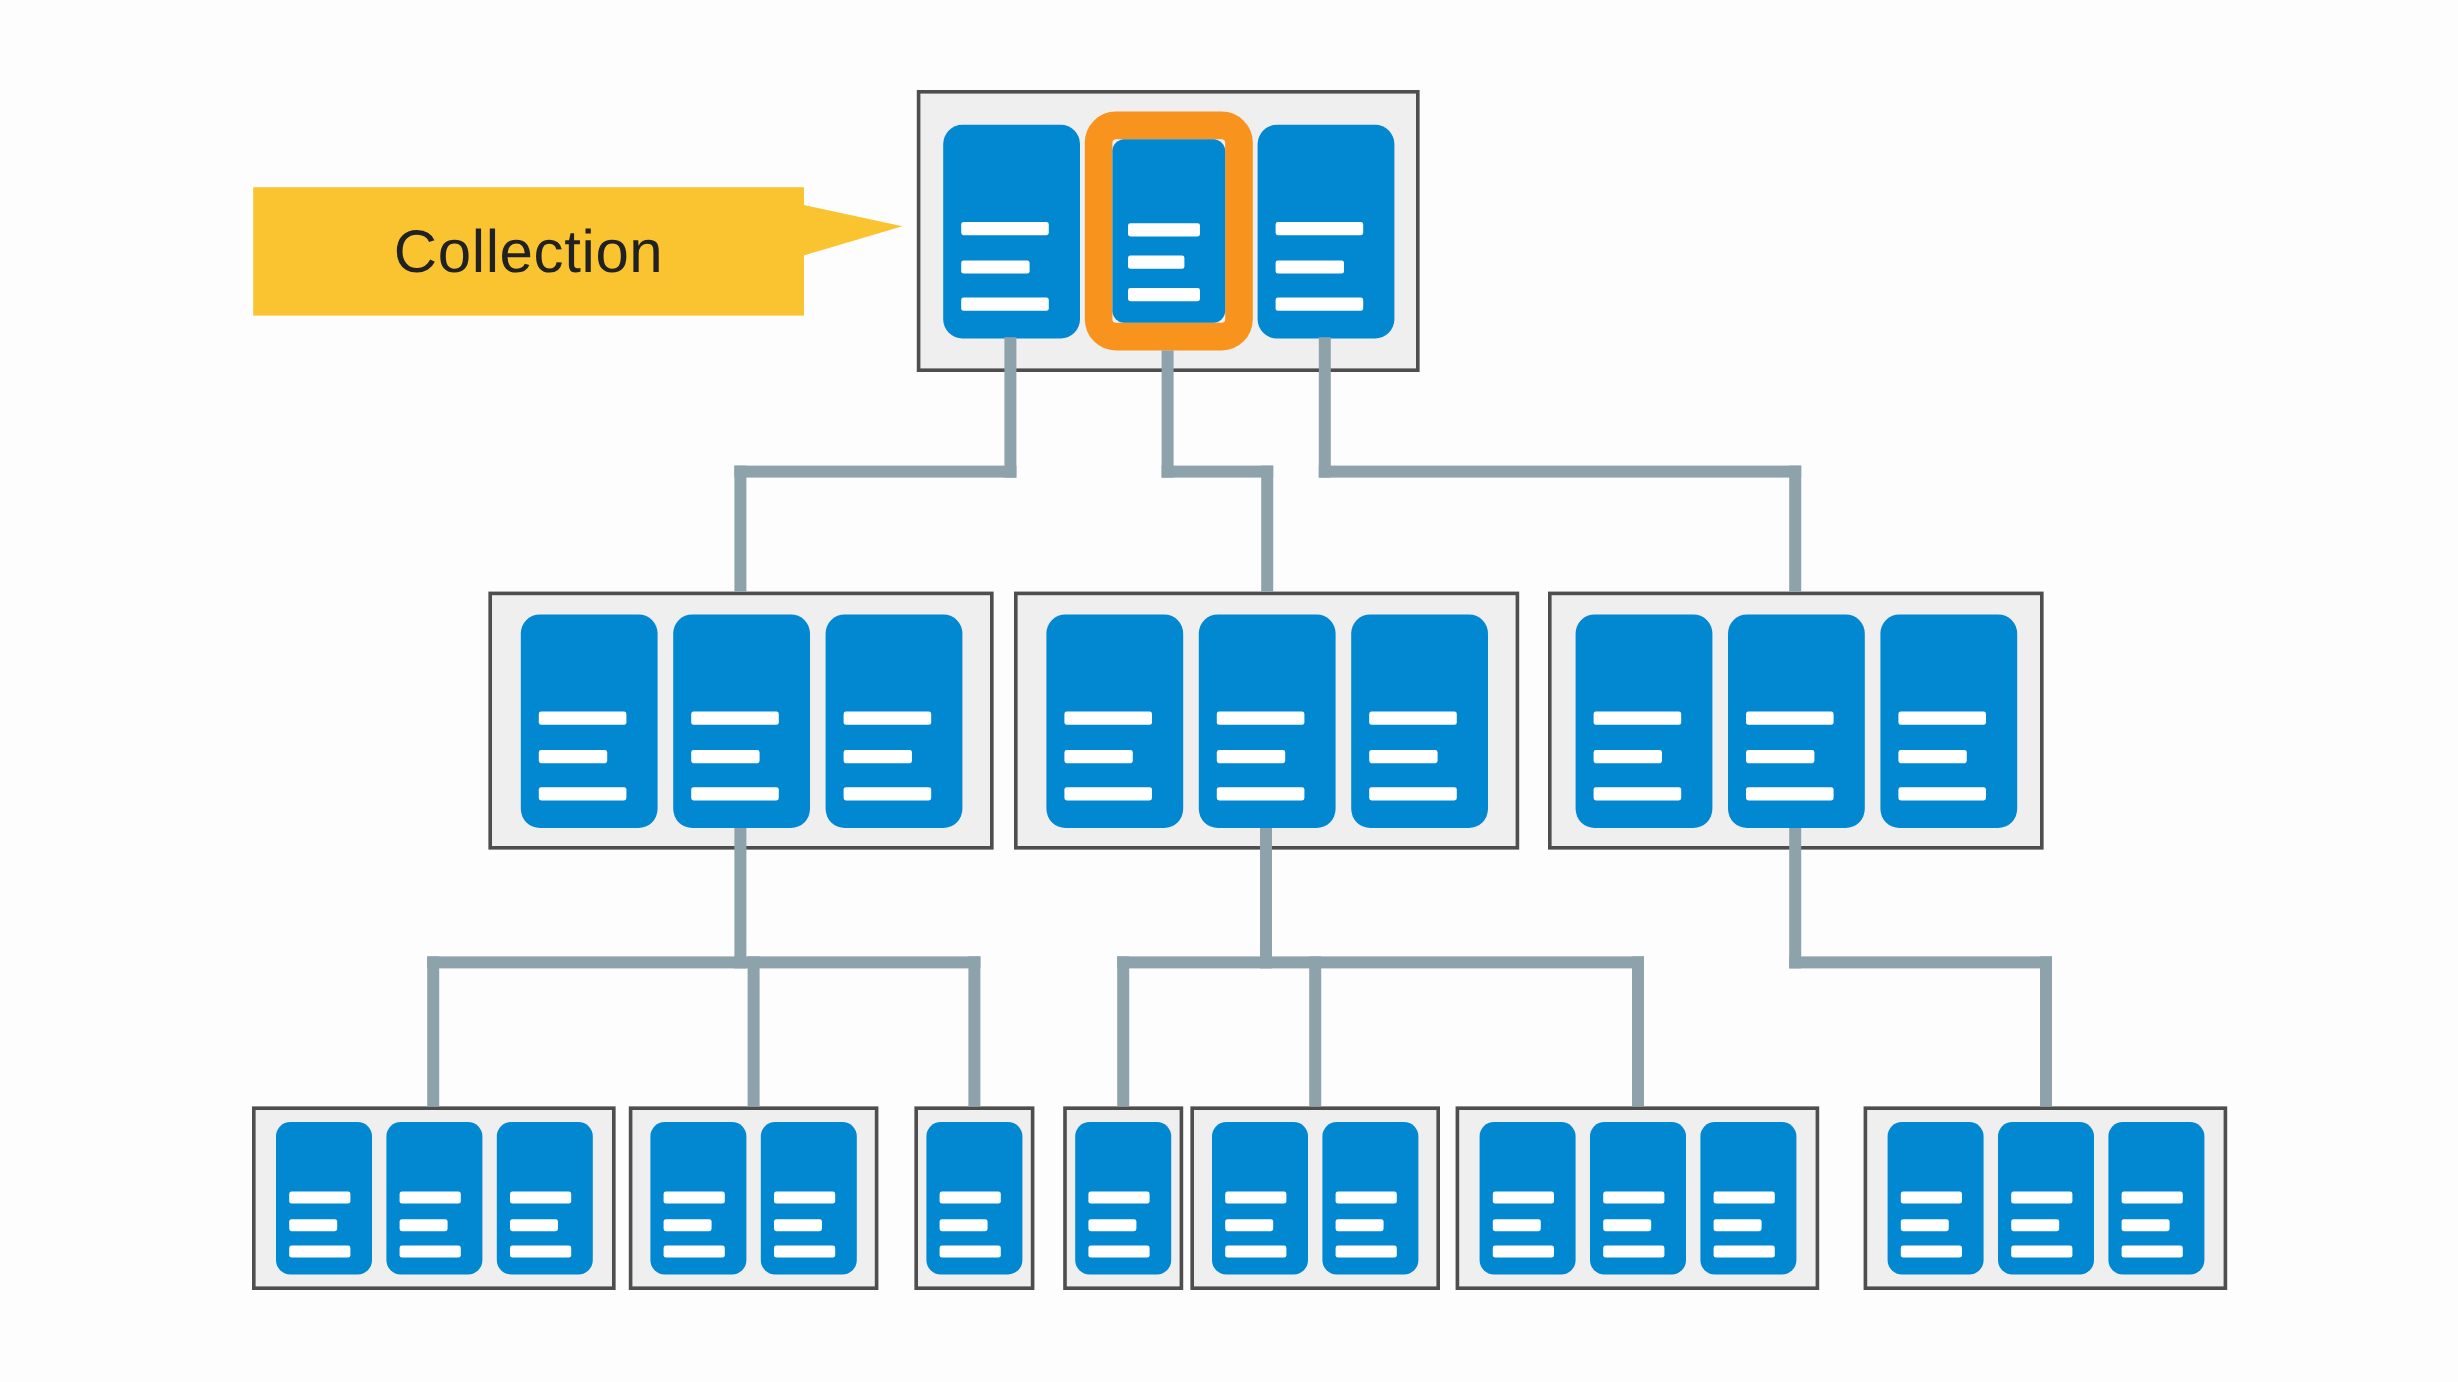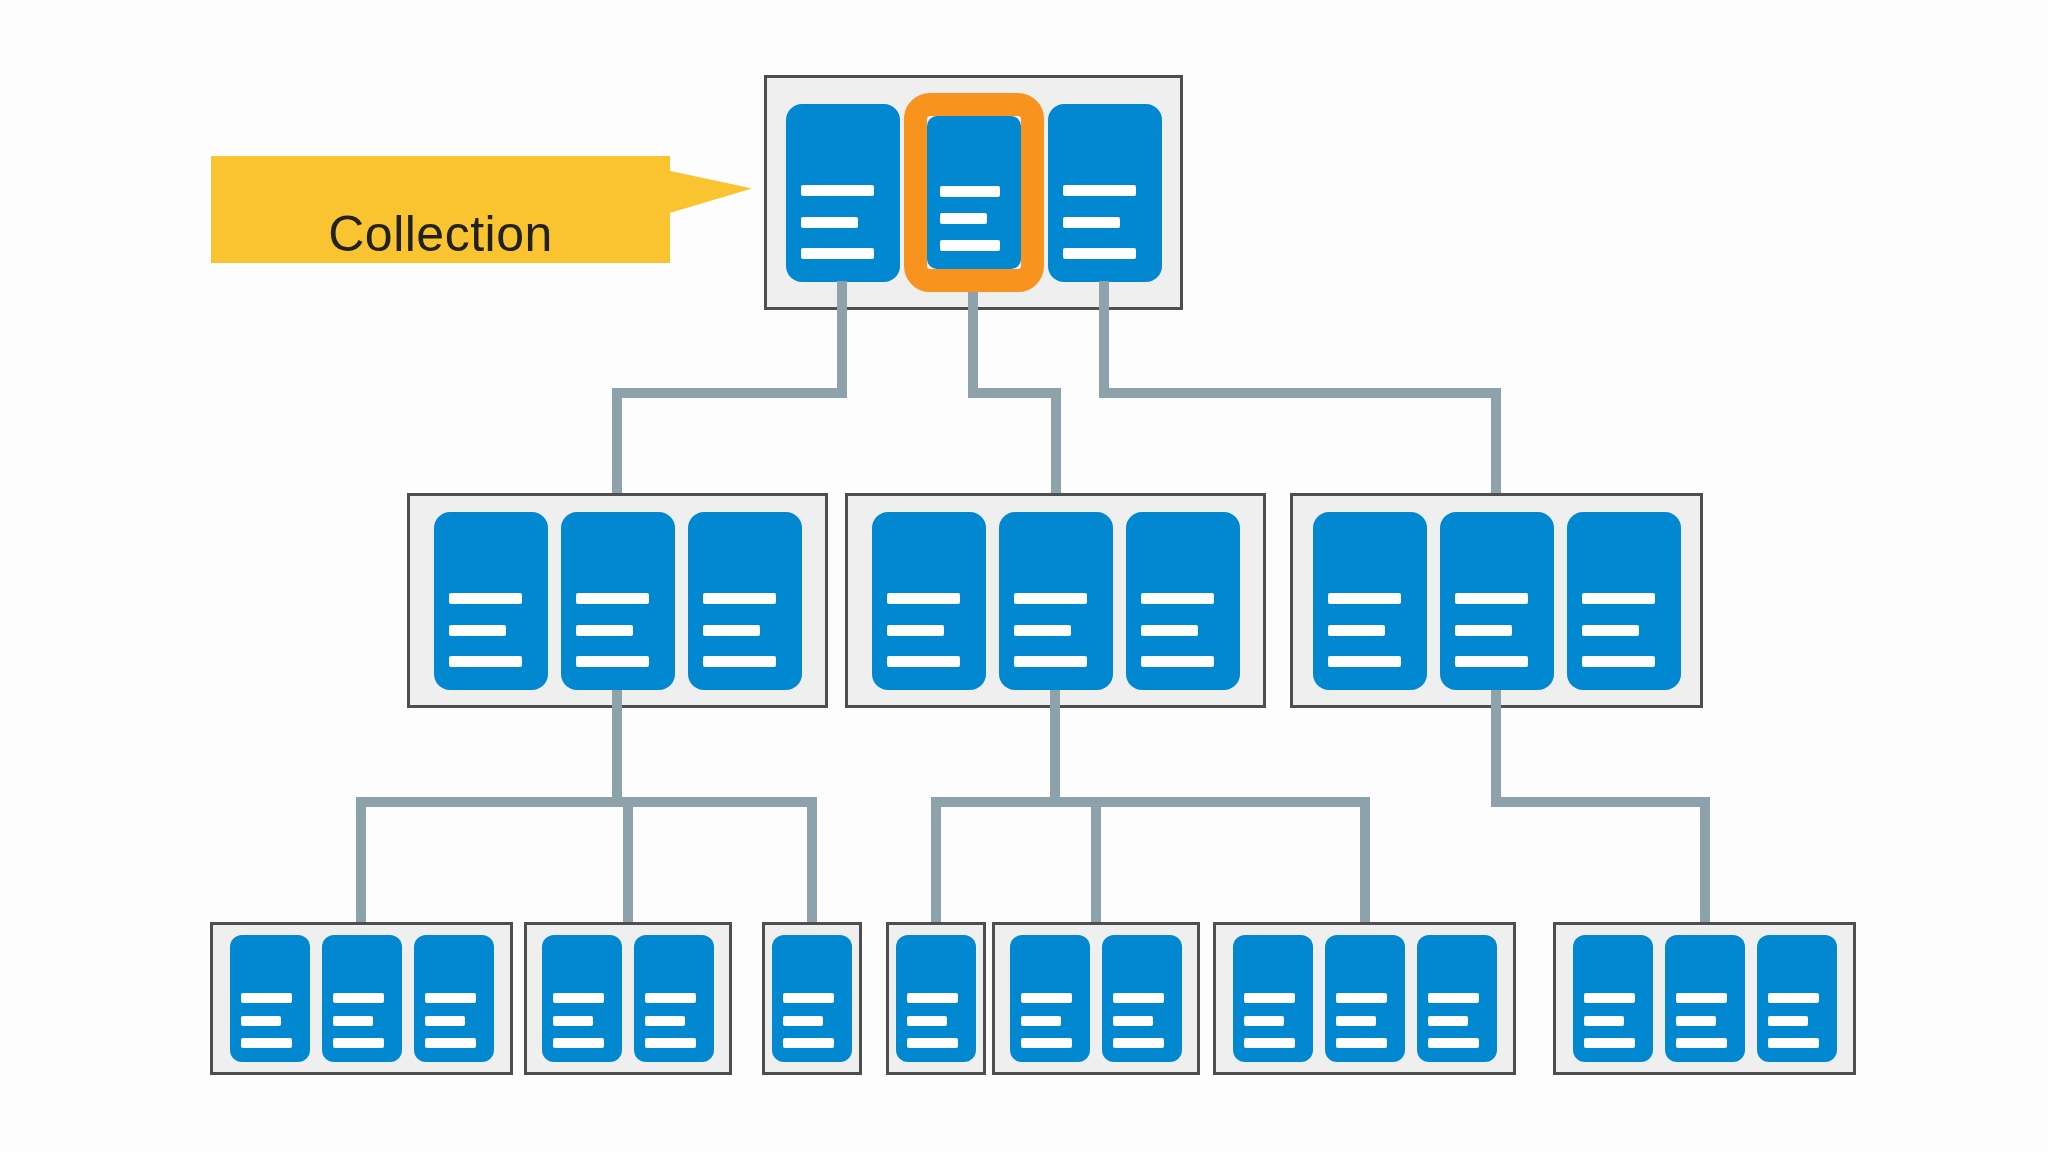--- a/index.html
+++ b/index.html
@@ -56,21 +56,21 @@
     border-radius:26px;
   }
 
   
   .conn{position:absolute;background:var(--connector-gray);z-index:3;}
 
   
   .callout-rect{
     position:absolute;left:211px;top:156px;width:459px;height:107px;
     background:var(--callout-yellow);
-    display:flex;align-items:flex-end;justify-content:center;
+    display:flex;align-items:center;justify-content:center;
     z-index:4;
   }
   .callout-text{font-size:50px;color:var(--label-text);letter-spacing:0.5px;}
   .callout-pointer{
     position:absolute;left:666px;top:170px;width:86px;height:44px;
     background:var(--callout-yellow);
     clip-path:polygon(0 0, 100% 42%, 0 100%);
     z-index:4;
   }
 </style>

